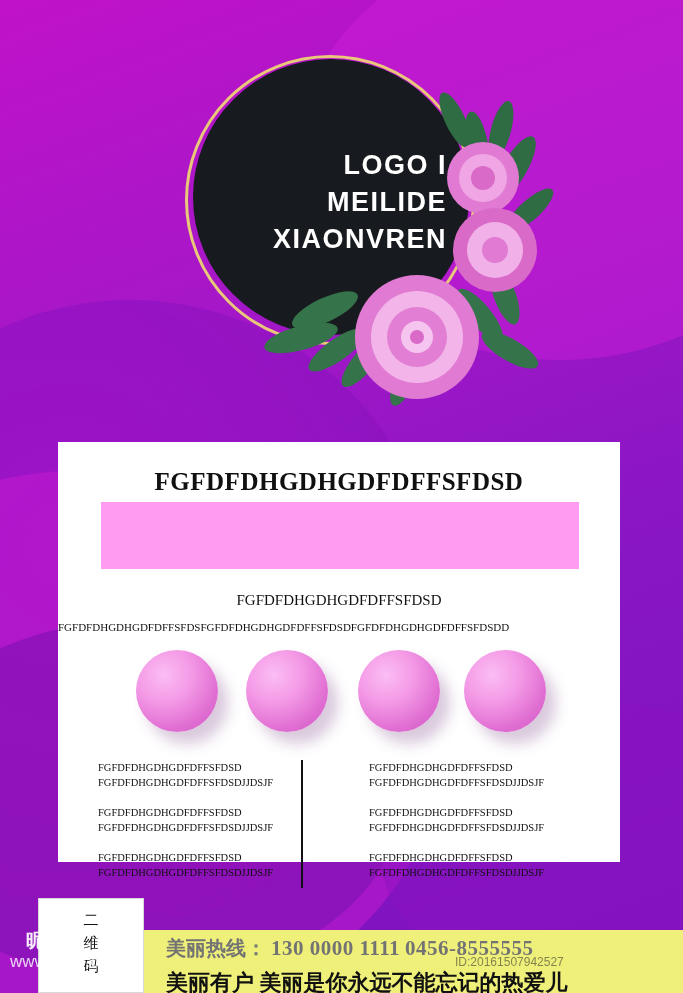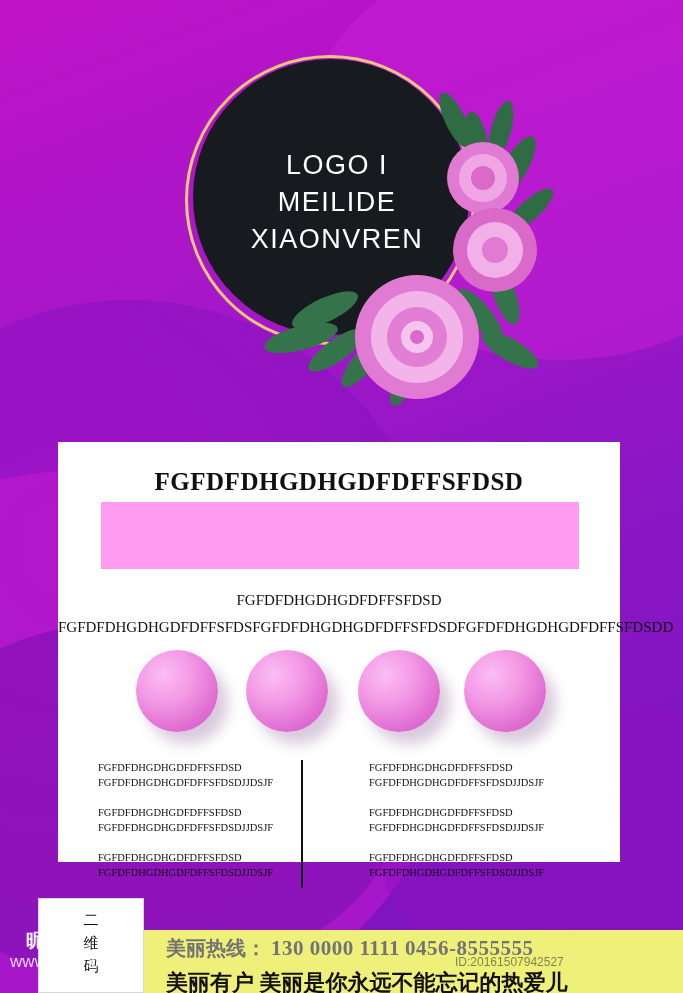--- a/index.html
+++ b/index.html
@@ -87,25 +87,25 @@
     height: 276px;
     border-radius: 50%;
     background: #171a1e;
   }
   .logo-text {
     position: absolute;
     left: 42px;
     top: 92px;
     width: 220px;
     color: #ffffff;
-    font-weight: normal;
+    font-weight: bold;
     font-size: 27px;
     line-height: 37px;
     letter-spacing: 1.5px;
-    text-align: center;
+    text-align: right;
   }
 
   
   .flora {
     position: absolute;
     left: 205px;
     top: 60px;
     width: 380px;
     height: 370px;
     pointer-events: none;
@@ -147,21 +147,21 @@
     font-size: 15px;
     color: #111111;
   }
   .sub-para {
     position: absolute;
     left: 0;
     top: 178px;
     width: 100%;
     text-align: left;
     font-family: "Liberation Serif", serif;
-    font-size: 15px;
+    font-size: 11px;
     color: #111111;
     line-height: 14px;
   }
 
   .balls {
     position: absolute;
     left: 78px;
     top: 208px;
     width: 410px;
     height: 90px;

